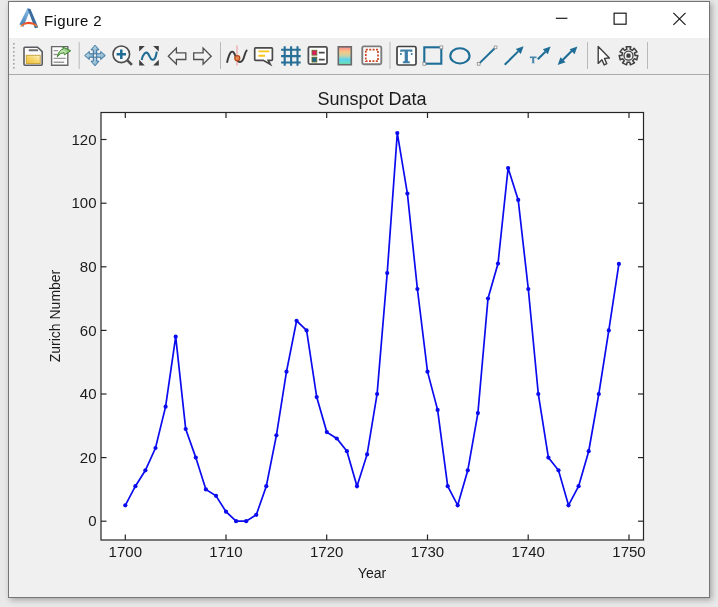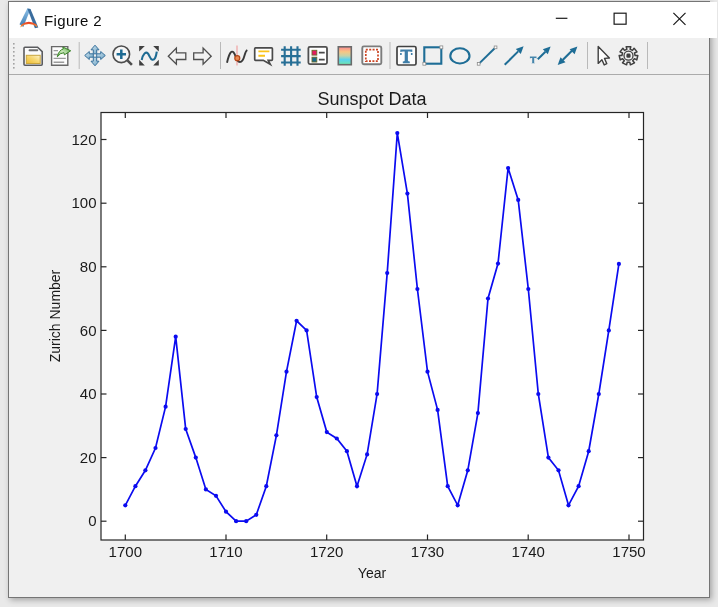--- a/index.html
+++ b/index.html
@@ -1,20 +1,20 @@
 <!DOCTYPE html>
 <html><head>
 <meta charset="utf-8">
 <style>
   html,body{margin:0;padding:0;width:718px;height:607px;overflow:hidden;
     font-family:"Liberation Sans",sans-serif;background:#e9e9e9;}
   #win{position:absolute;left:8px;top:1px;width:700px;height:595px;
     border:1px solid #757575;background:#f0f0f0;
     box-shadow:2px 2px 6px rgba(0,0,0,0.30);}
-  #titlebar{position:absolute;left:0;top:0;width:700px;height:36px;background:#ffffff;padding-left:8px;}
+  #titlebar{position:absolute;left:0;top:0;width:700px;height:36px;background:#ffffff;}
   #title-text{position:absolute;left:35px;top:10px;font-size:15px;color:#0b0b0b;letter-spacing:0.35px;}
   #toolbar{position:absolute;left:0;top:36px;width:700px;height:36px;background:#f0f0f0;
     border-bottom:1px solid #ababab;}
   #canvas{position:absolute;left:0;top:73px;width:700px;height:522px;background:#f0f0f0;}
   #overlay{position:absolute;left:0;top:0;}
 </style>
 </head>
 <body>
 <div id="win">
   <div id="titlebar">

